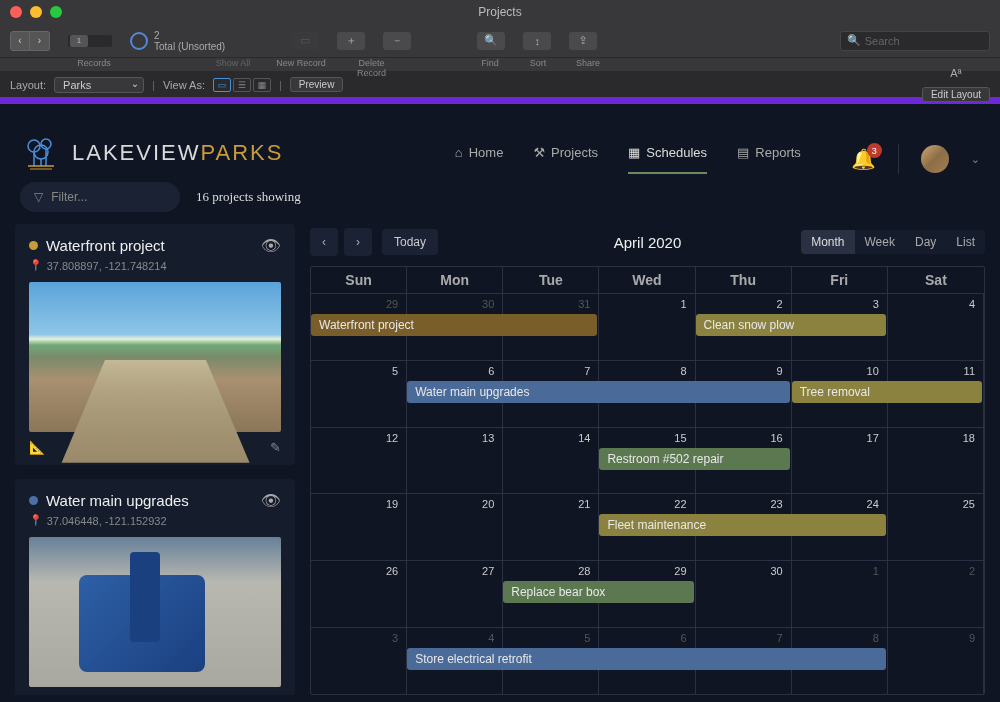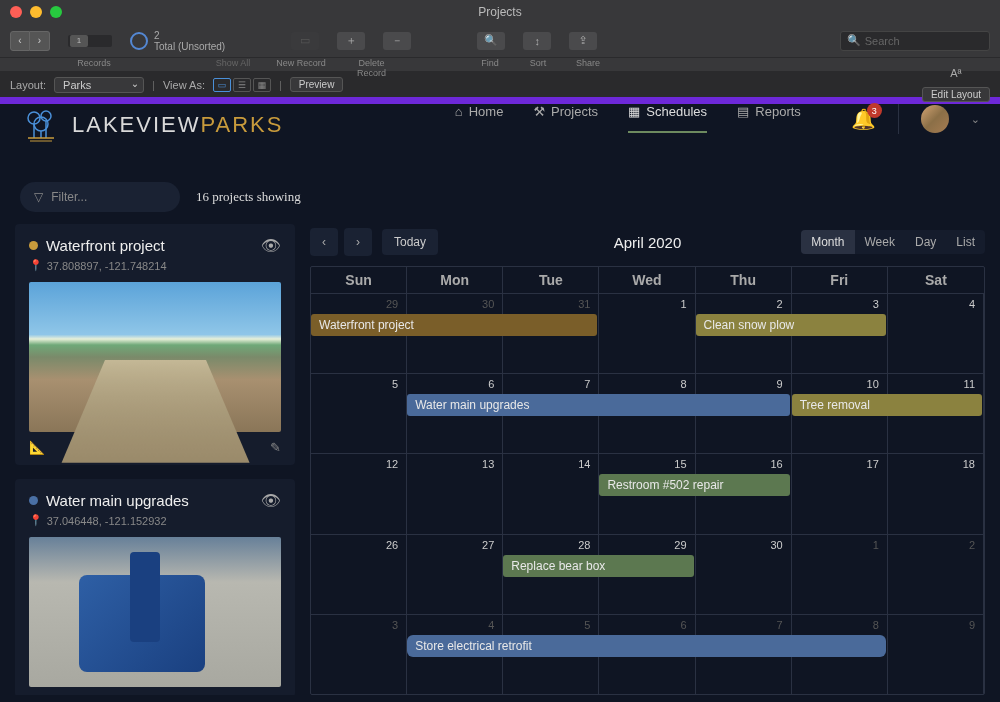--- a/index.html
+++ b/index.html
@@ -33,21 +33,21 @@
 .layoutbar { height: 32px; background: #2a2a2c; display: flex; align-items: center; padding: 0 10px; gap: 8px; font-size: 11px; color: #aaa; border-bottom:7px solid #6d28d9; }
 .layout-select { background: #38383a; border: 1px solid #555; border-radius: 3px; padding: 1px 22px 1px 8px; font-size: 11px; color: #ccc; position:relative; width:90px; }
 .layout-select::after { content:"⌄"; position:absolute; right:4px; top:0; font-size:10px; }
 .view-btns { display: flex; gap: 2px; }
 .view-btn { width: 18px; height: 14px; border: 1px solid #555; border-radius: 2px; display: flex; align-items: center; justify-content: center; font-size: 9px; color: #888; }
 .view-btn.active { border-color: #4a90d9; color:#4a90d9; }
 .preview-btn { background: #38383a; border: 1px solid #555; border-radius: 3px; padding: 1px 8px; font-size: 10px; color: #ccc; }
 .layoutbar-right { margin-left: auto; display: flex; align-items: center; gap: 8px; flex-direction: column; }
 
 
-.app-header { height: 70px; background: #0f1523; display: flex; align-items: flex-start; padding: 0 20px; }
+.app-header { height: 70px; background: #0f1523; display: flex; align-items: flex-end; padding: 0 20px; }
 .logo { display: flex; align-items: center; gap: 10px; }
 .logo-mark svg { display: block; }
 .logo-text { font-size: 22px; letter-spacing: 2px; font-weight: 300; }
 .logo-text .lv { color: #d9d9d9; } .logo-text .pk { color: #c89b3c; }
 .nav-tabs { margin-left: auto; display: flex; gap: 30px; }
 .nav-tab { display: flex; align-items: center; gap: 6px; font-size: 13px; color: #aaa; padding-bottom: 12px; border-bottom: 2px solid transparent; }
 .nav-tab.active { color: #ddd; border-bottom-color: #6d8a5f; }
 .nav-tab-icon { font-size: 13px; }
 .header-right { margin-left: 50px; display: flex; align-items: center; gap: 22px; }
 .bell { position: relative; font-size: 20px; color: #6b7280; }
@@ -380,20 +380,44 @@
           </div>
         <div class="day">
             <span class="day-num">17</span>
           </div>
         <div class="day">
             <span class="day-num">18</span>
           </div>
         <div class="event ev-green" style="left:calc(100%/7*3); width:calc(100%/7*2 - 2px);">Restroom #502 repair</div>
       </div>
 
+      <div class="week">
+        <div class="day">
+            <span class="day-num">19</span>
+          </div>
+        <div class="day">
+            <span class="day-num">20</span>
+          </div>
+        <div class="day">
+            <span class="day-num">21</span>
+          </div>
+        <div class="day">
+            <span class="day-num">22</span>
+          </div>
+        <div class="day">
+            <span class="day-num">23</span>
+          </div>
+        <div class="day">
+            <span class="day-num">24</span>
+          </div>
+        <div class="day">
+            <span class="day-num">25</span>
+          </div>
+        <div class="event ev-olive" style="left:calc(100%/7*3); width:calc(100%/7*3 - 2px);">Fleet maintenance</div>
+      </div>
 
       <div class="week">
         <div class="day">
             <span class="day-num">26</span>
           </div>
         <div class="day">
             <span class="day-num">27</span>
           </div>
         <div class="day">
             <span class="day-num">28</span>
@@ -428,18 +452,18 @@
           </div>
         <div class="day">
             <span class="day-num other">7</span>
           </div>
         <div class="day">
             <span class="day-num other">8</span>
           </div>
         <div class="day">
             <span class="day-num other">9</span>
           </div>
-        <div class="event ev-blue" style="left:calc(100%/7*1); width:calc(100%/7*5 - 2px);border-radius:6px;">Store electrical retrofit</div>
+        <div class="event ev-blue" style="left:calc(100%/7*1); width:calc(100%/7*5 - 2px);">Store electrical retrofit</div>
       </div>
 
     </div>
   </div>
 </div>
 
 </body></html>

